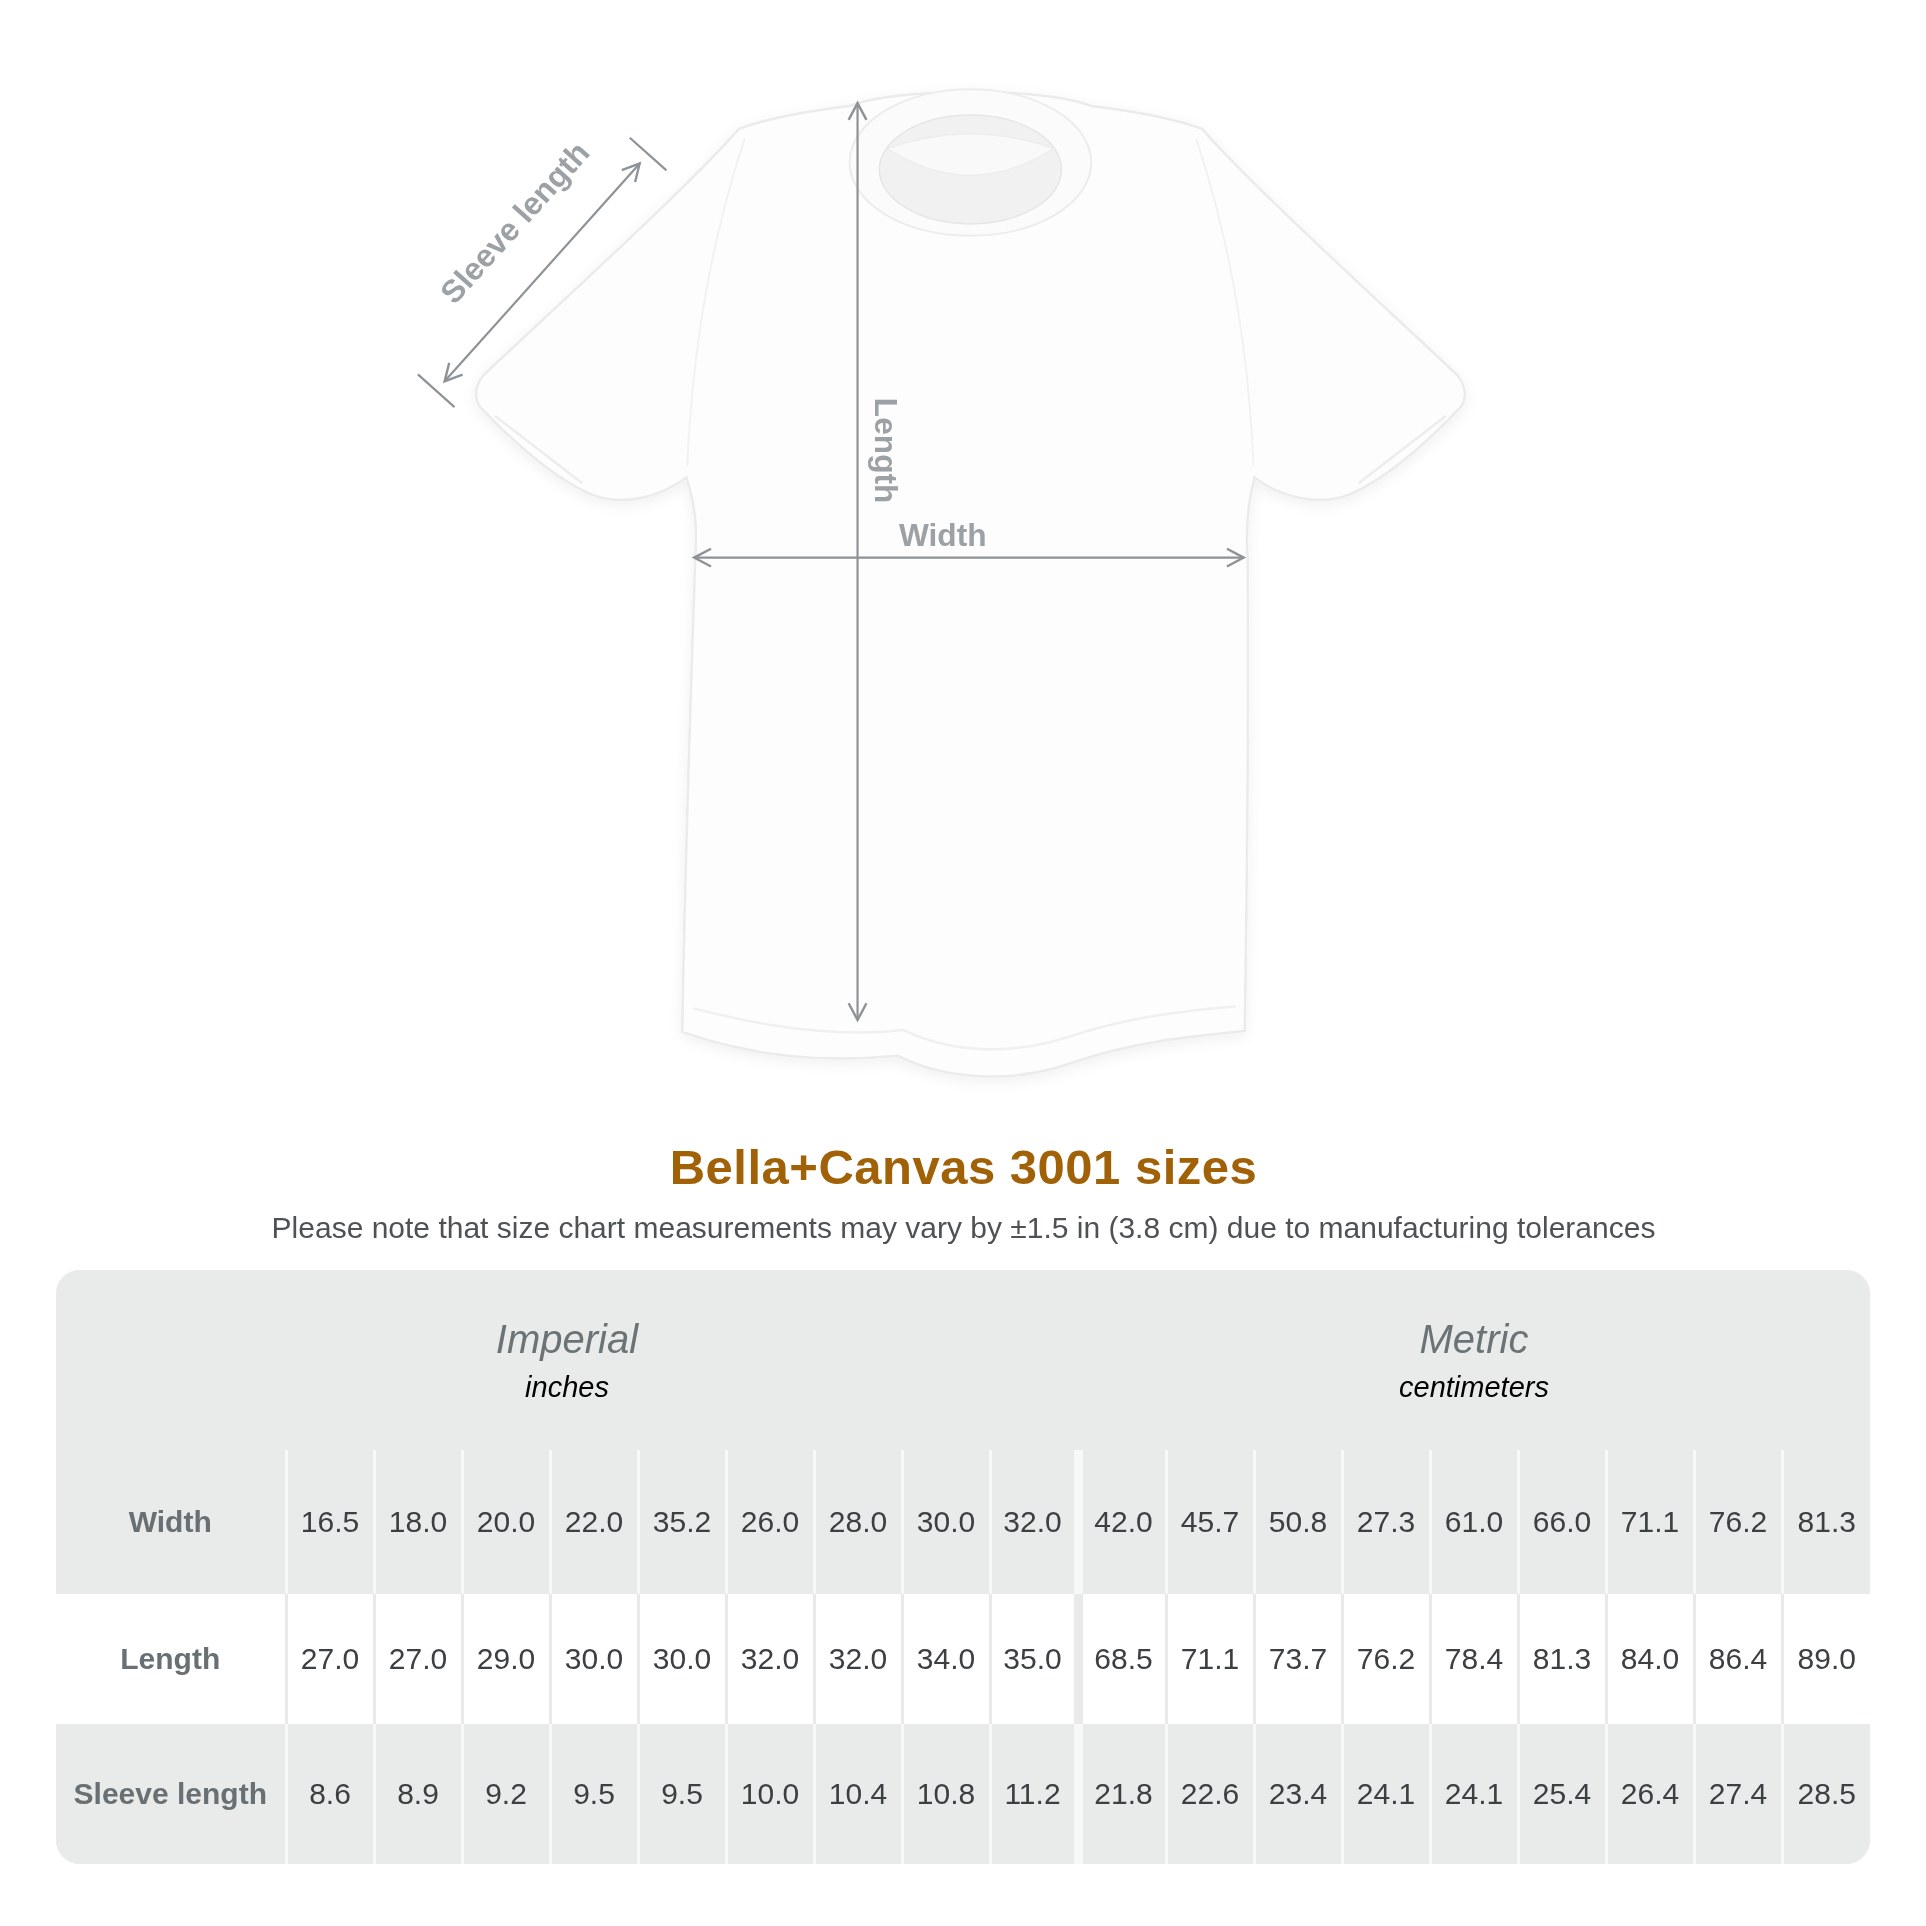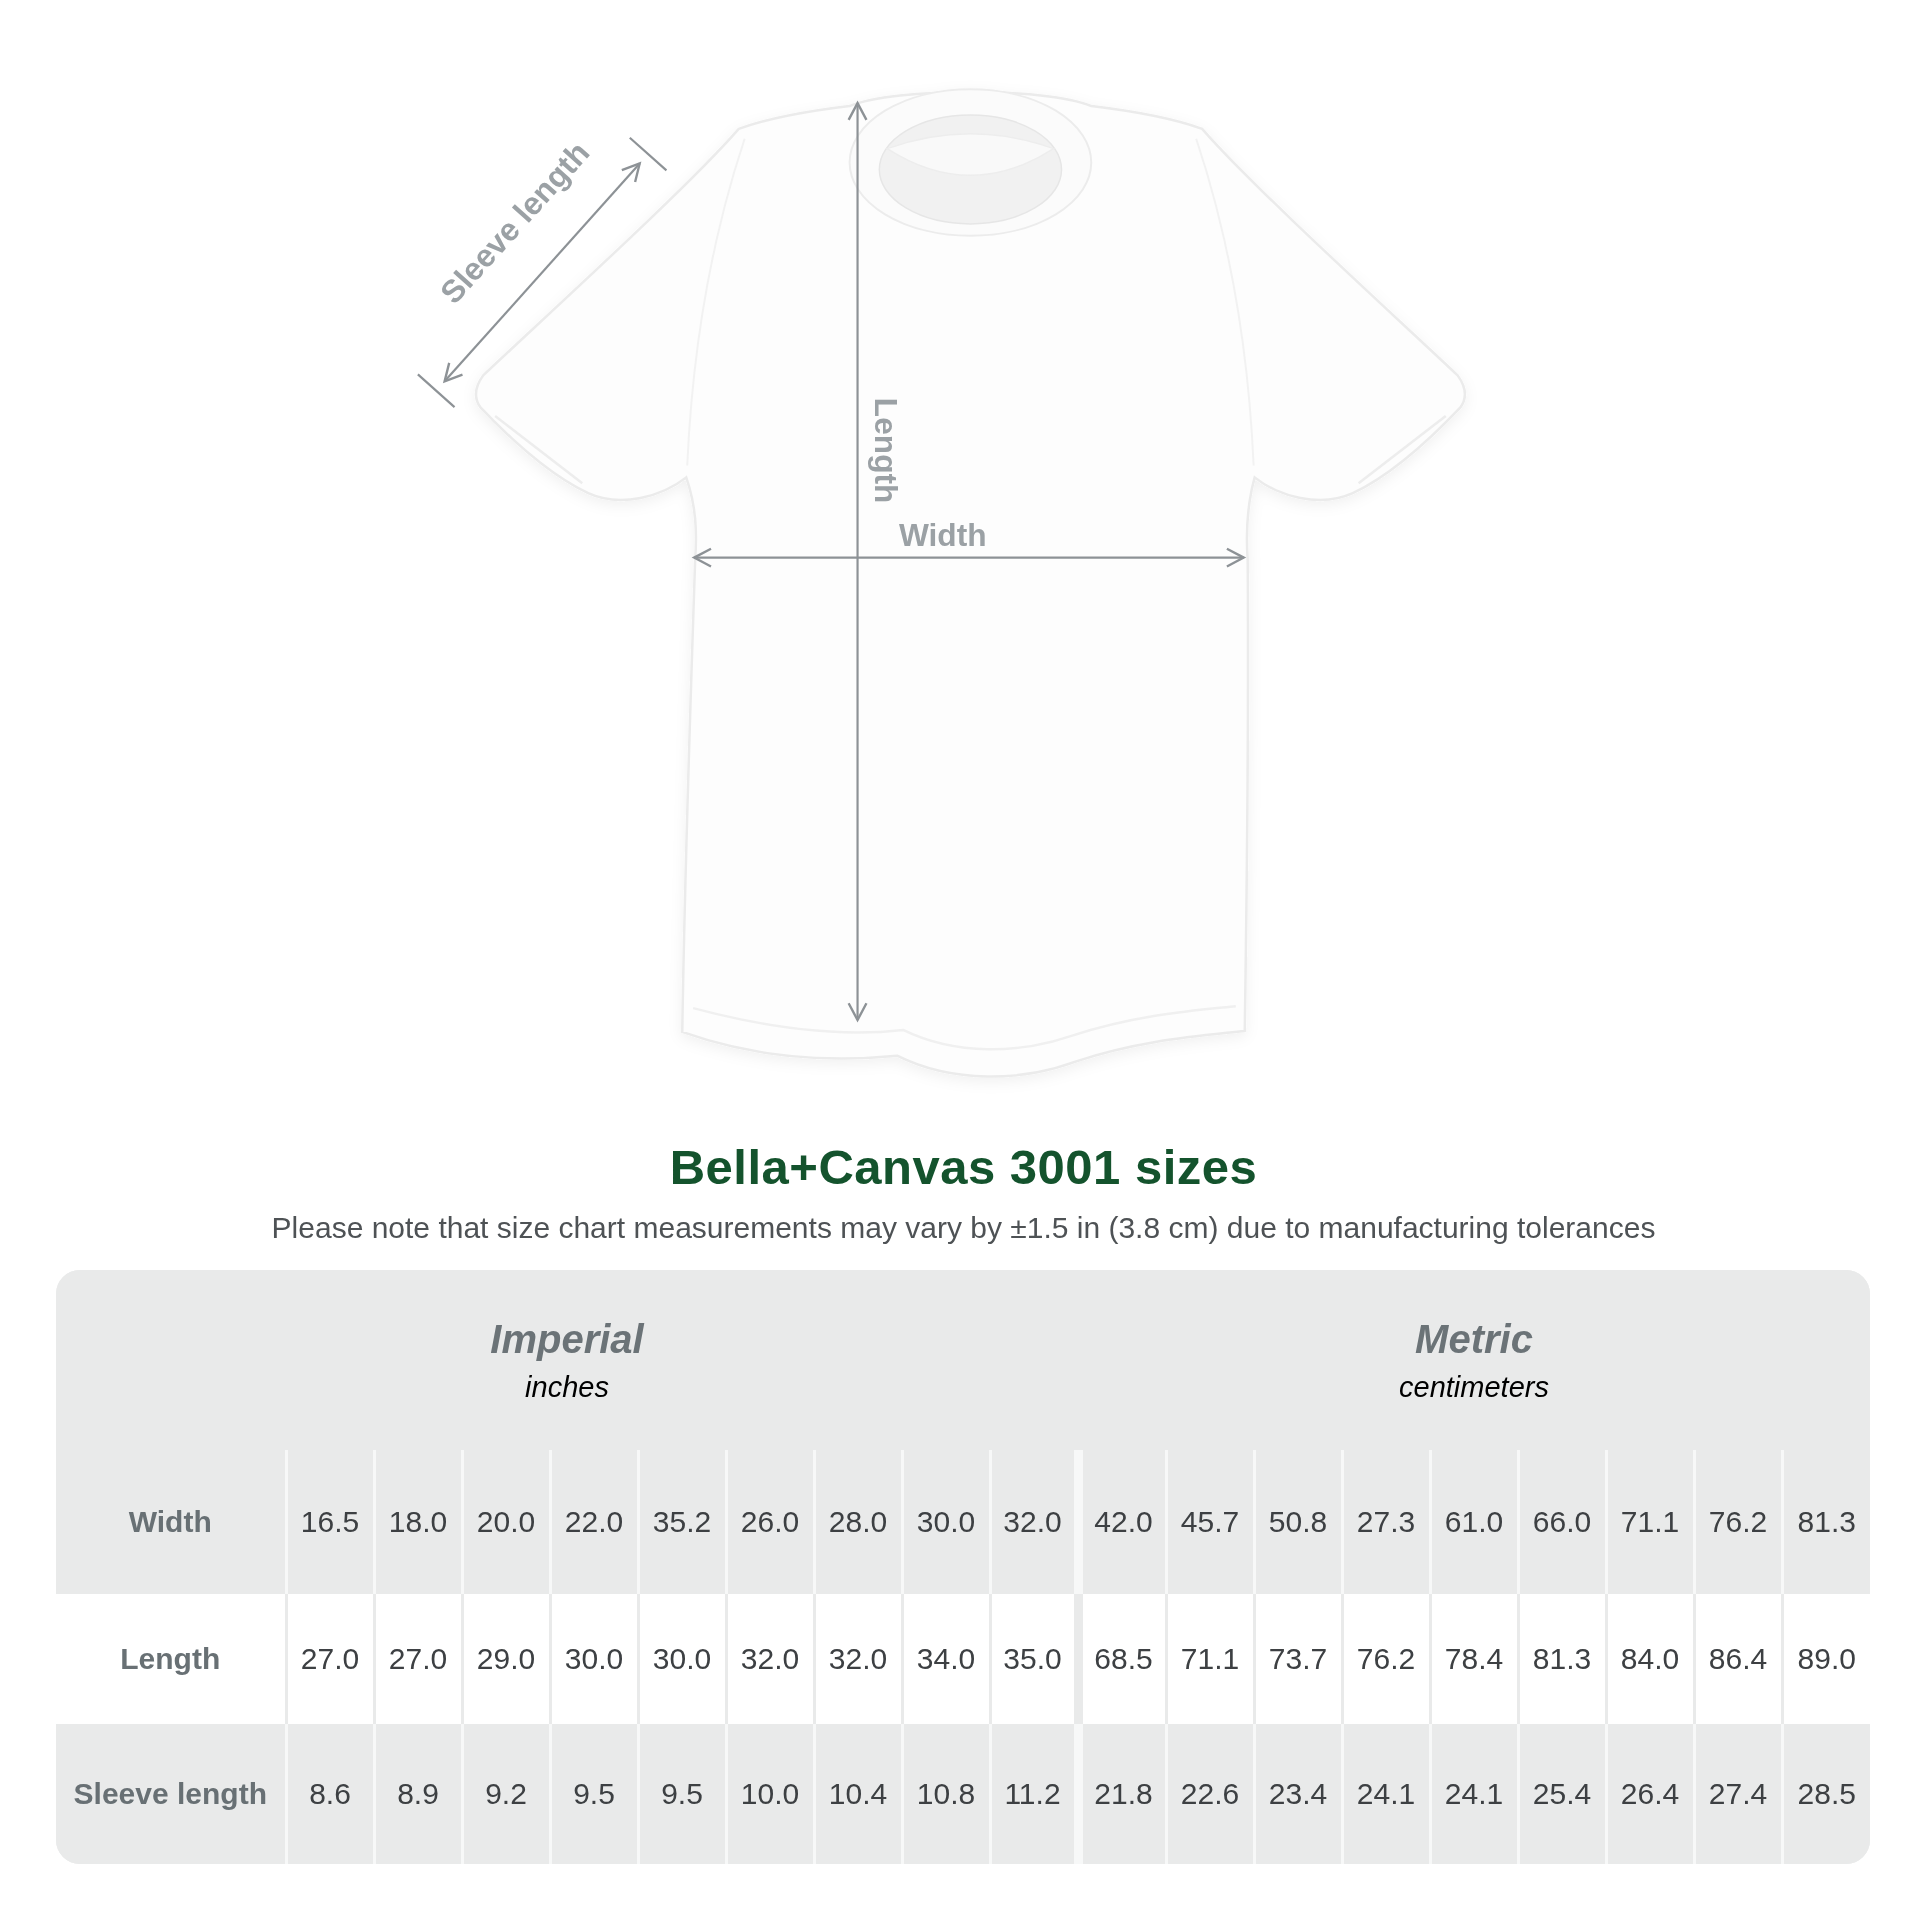--- a/index.html
+++ b/index.html
@@ -6,31 +6,31 @@
   body { width:1927px; height:1927px; font-family:"Liberation Sans", sans-serif; }
   .canvas { position:relative; width:1927px; height:1927px; background:#ffffff; overflow:hidden; }
 
   
   .diagram { position:absolute; left:0; top:0; }
   .dim-line { stroke:#8d9296; stroke-width:2.2; fill:none; }
   .dim-label { font-family:"Liberation Sans", sans-serif; font-weight:700; font-size:32px; fill:#9ba1a5; }
 
   
   .heading { position:absolute; left:0; top:1139px; width:1927px; text-align:center; }
-  .heading .title { font-size:49px; font-weight:700; color:#14532d; letter-spacing:0.5px; }
+  .heading .title { font-size:49px; font-weight:700; color:#a16207; letter-spacing:0.5px; }
   .heading .subtitle { margin-top:16px; font-size:30px; color:#4e5255; }
 
   
   .table-wrap { position:absolute; left:56px; top:1270px; width:1814px; height:594px;
                 border-radius:24px; overflow:hidden; background:#e9eaea; }
   table.size-table { width:100%; height:100%; table-layout:fixed; border-collapse:collapse; }
   .size-table th, .size-table td { padding:0; margin:0; text-align:center; vertical-align:middle; }
 
   tr.section-row th { height:147px; background:#e9eaea; font-weight:400; }
-  .sec-name { font-size:40px; font-weight:700; font-style:italic; color:#6b7377; }
+  .sec-name { font-size:40px; font-weight:400; font-style:italic; color:#6b7377; }
   .sec-unit { margin-top:9px; font-size:29px; font-style:italic; color:#000000; }
 
   tr.header-row th { height:111px; background:#ffffff; font-size:30px; font-weight:700; color:#687074; }
   tr.header-row th + th { border-left:3px solid #e9eaea; }
 
   tr.data-row td { font-size:30px; color:#3d4043; }
   tr.data-row td.row-label { font-weight:700; color:#687074; }
   tr.row-gray td { background:#e9eaea; }
   tr.row-gray td + td { border-left:3px solid #f7f8f8; }
   tr.row-white td { background:#ffffff; }

